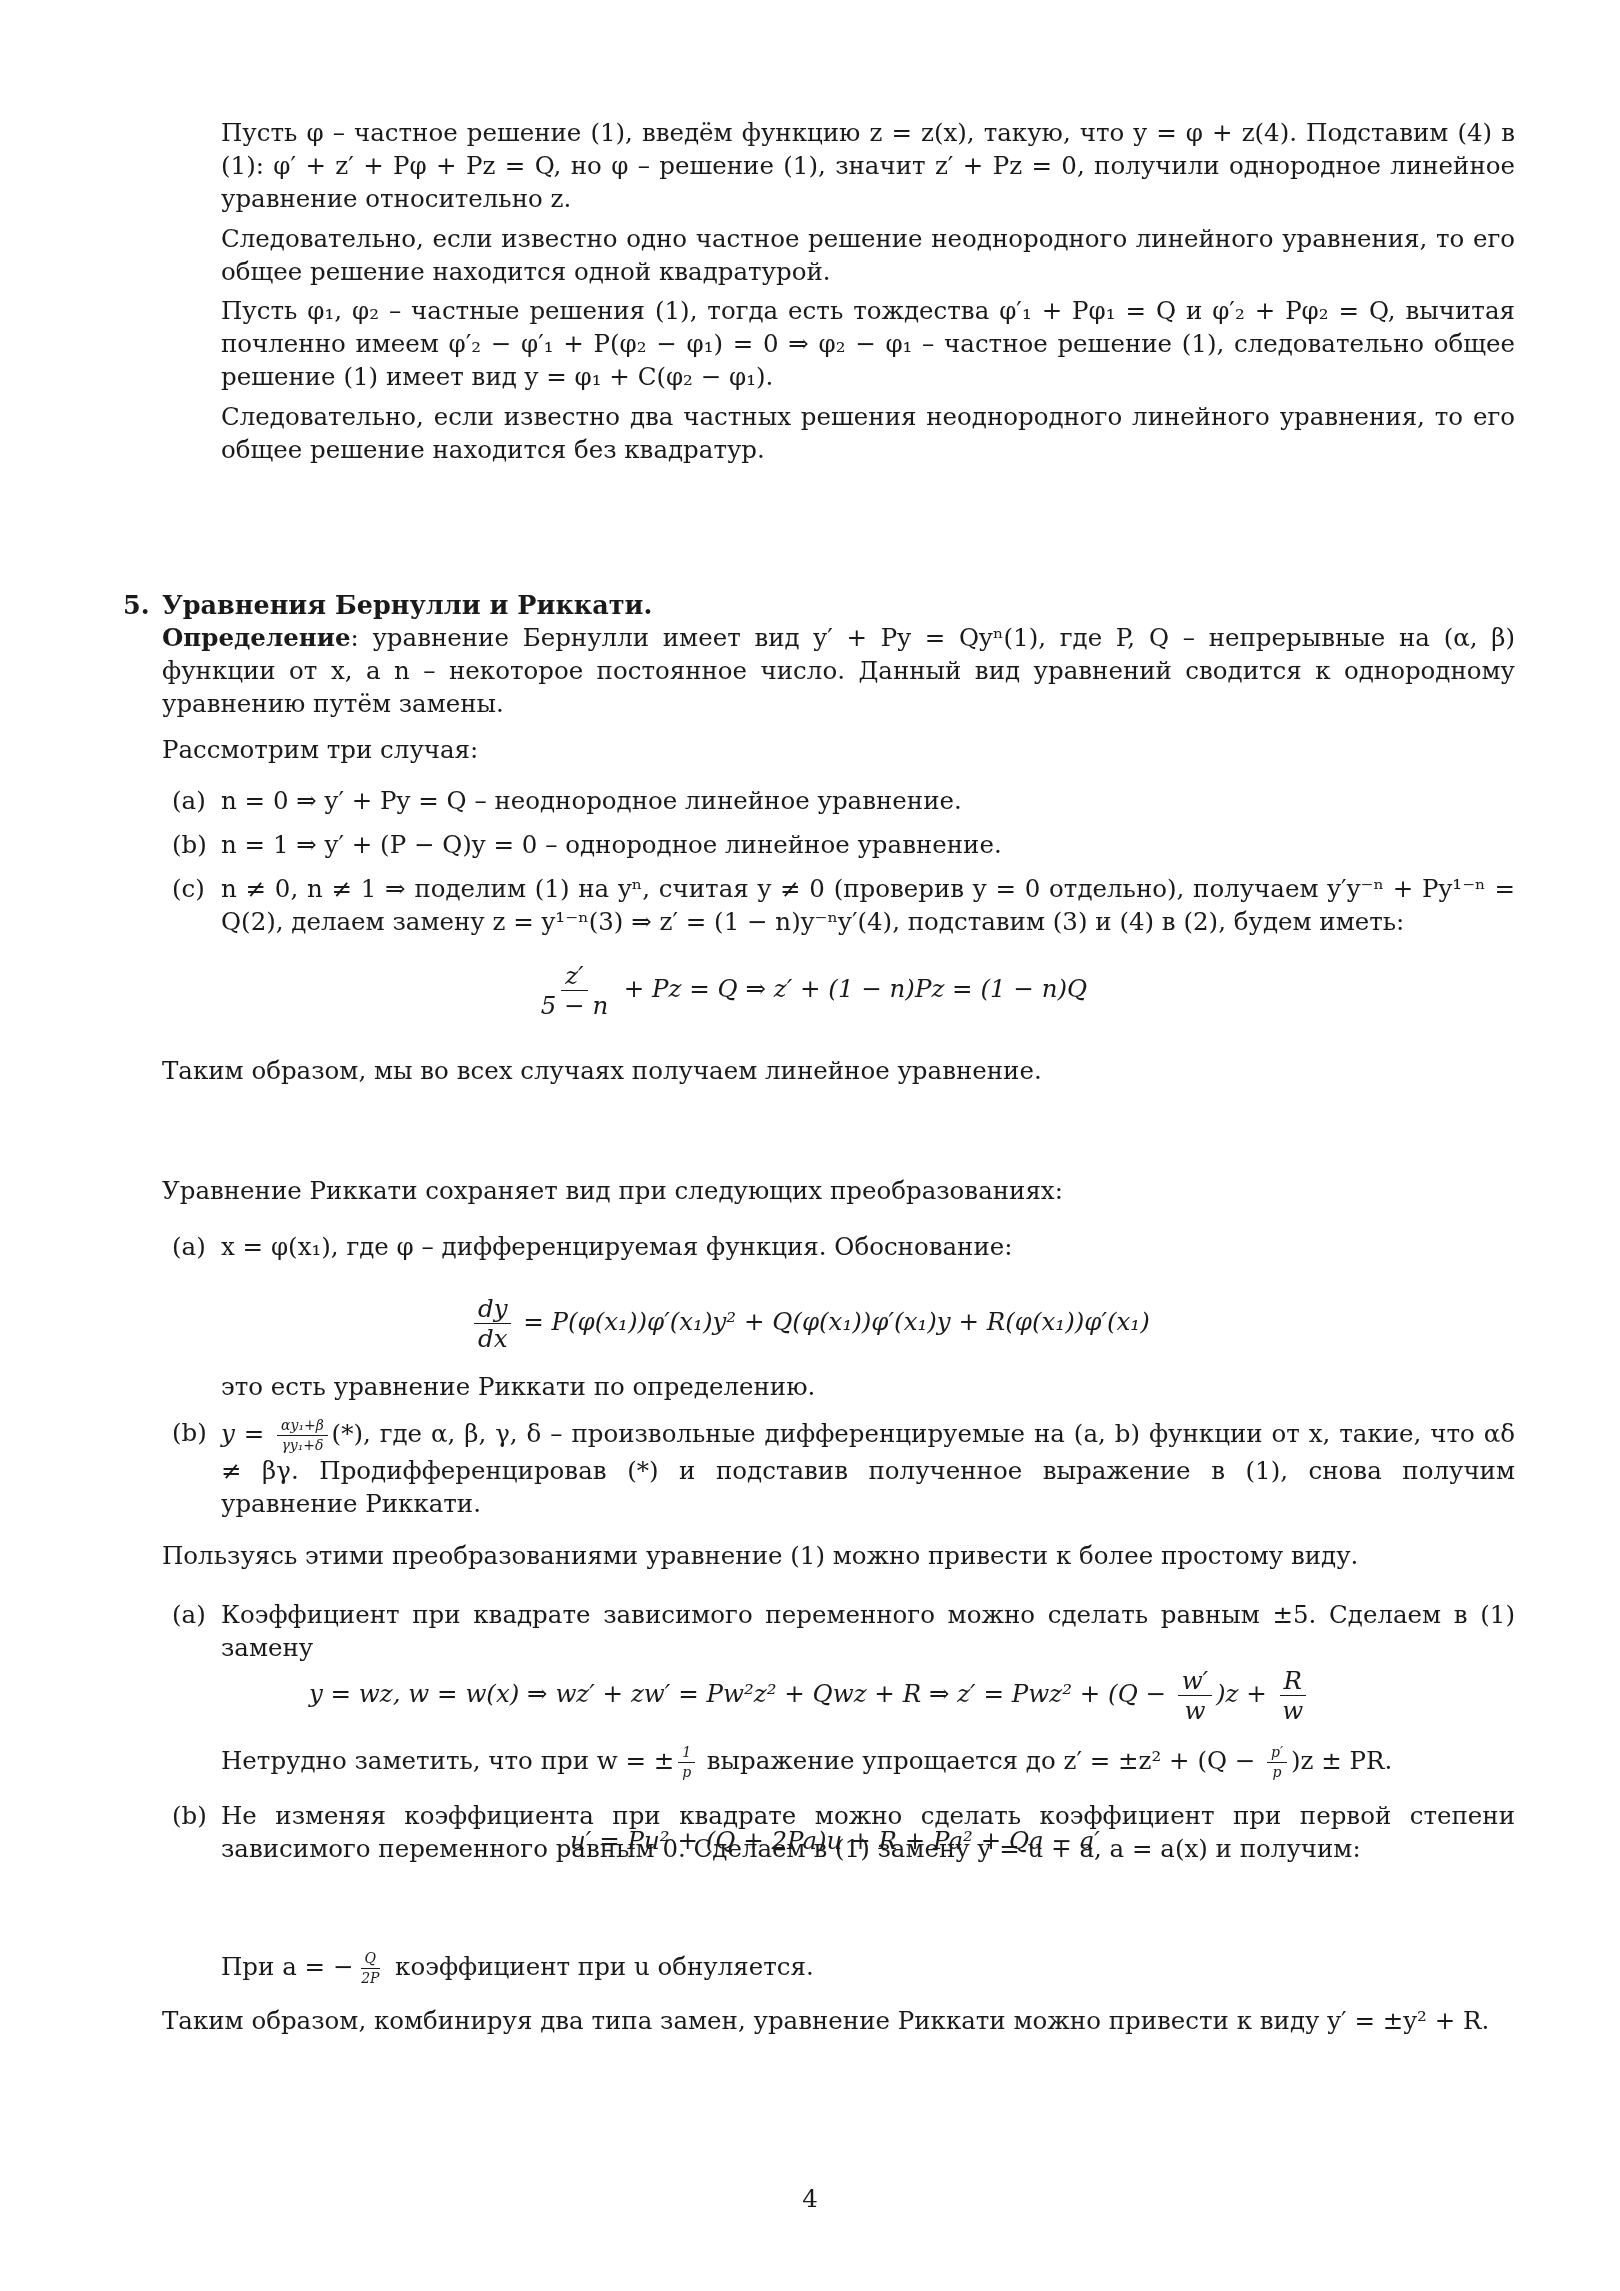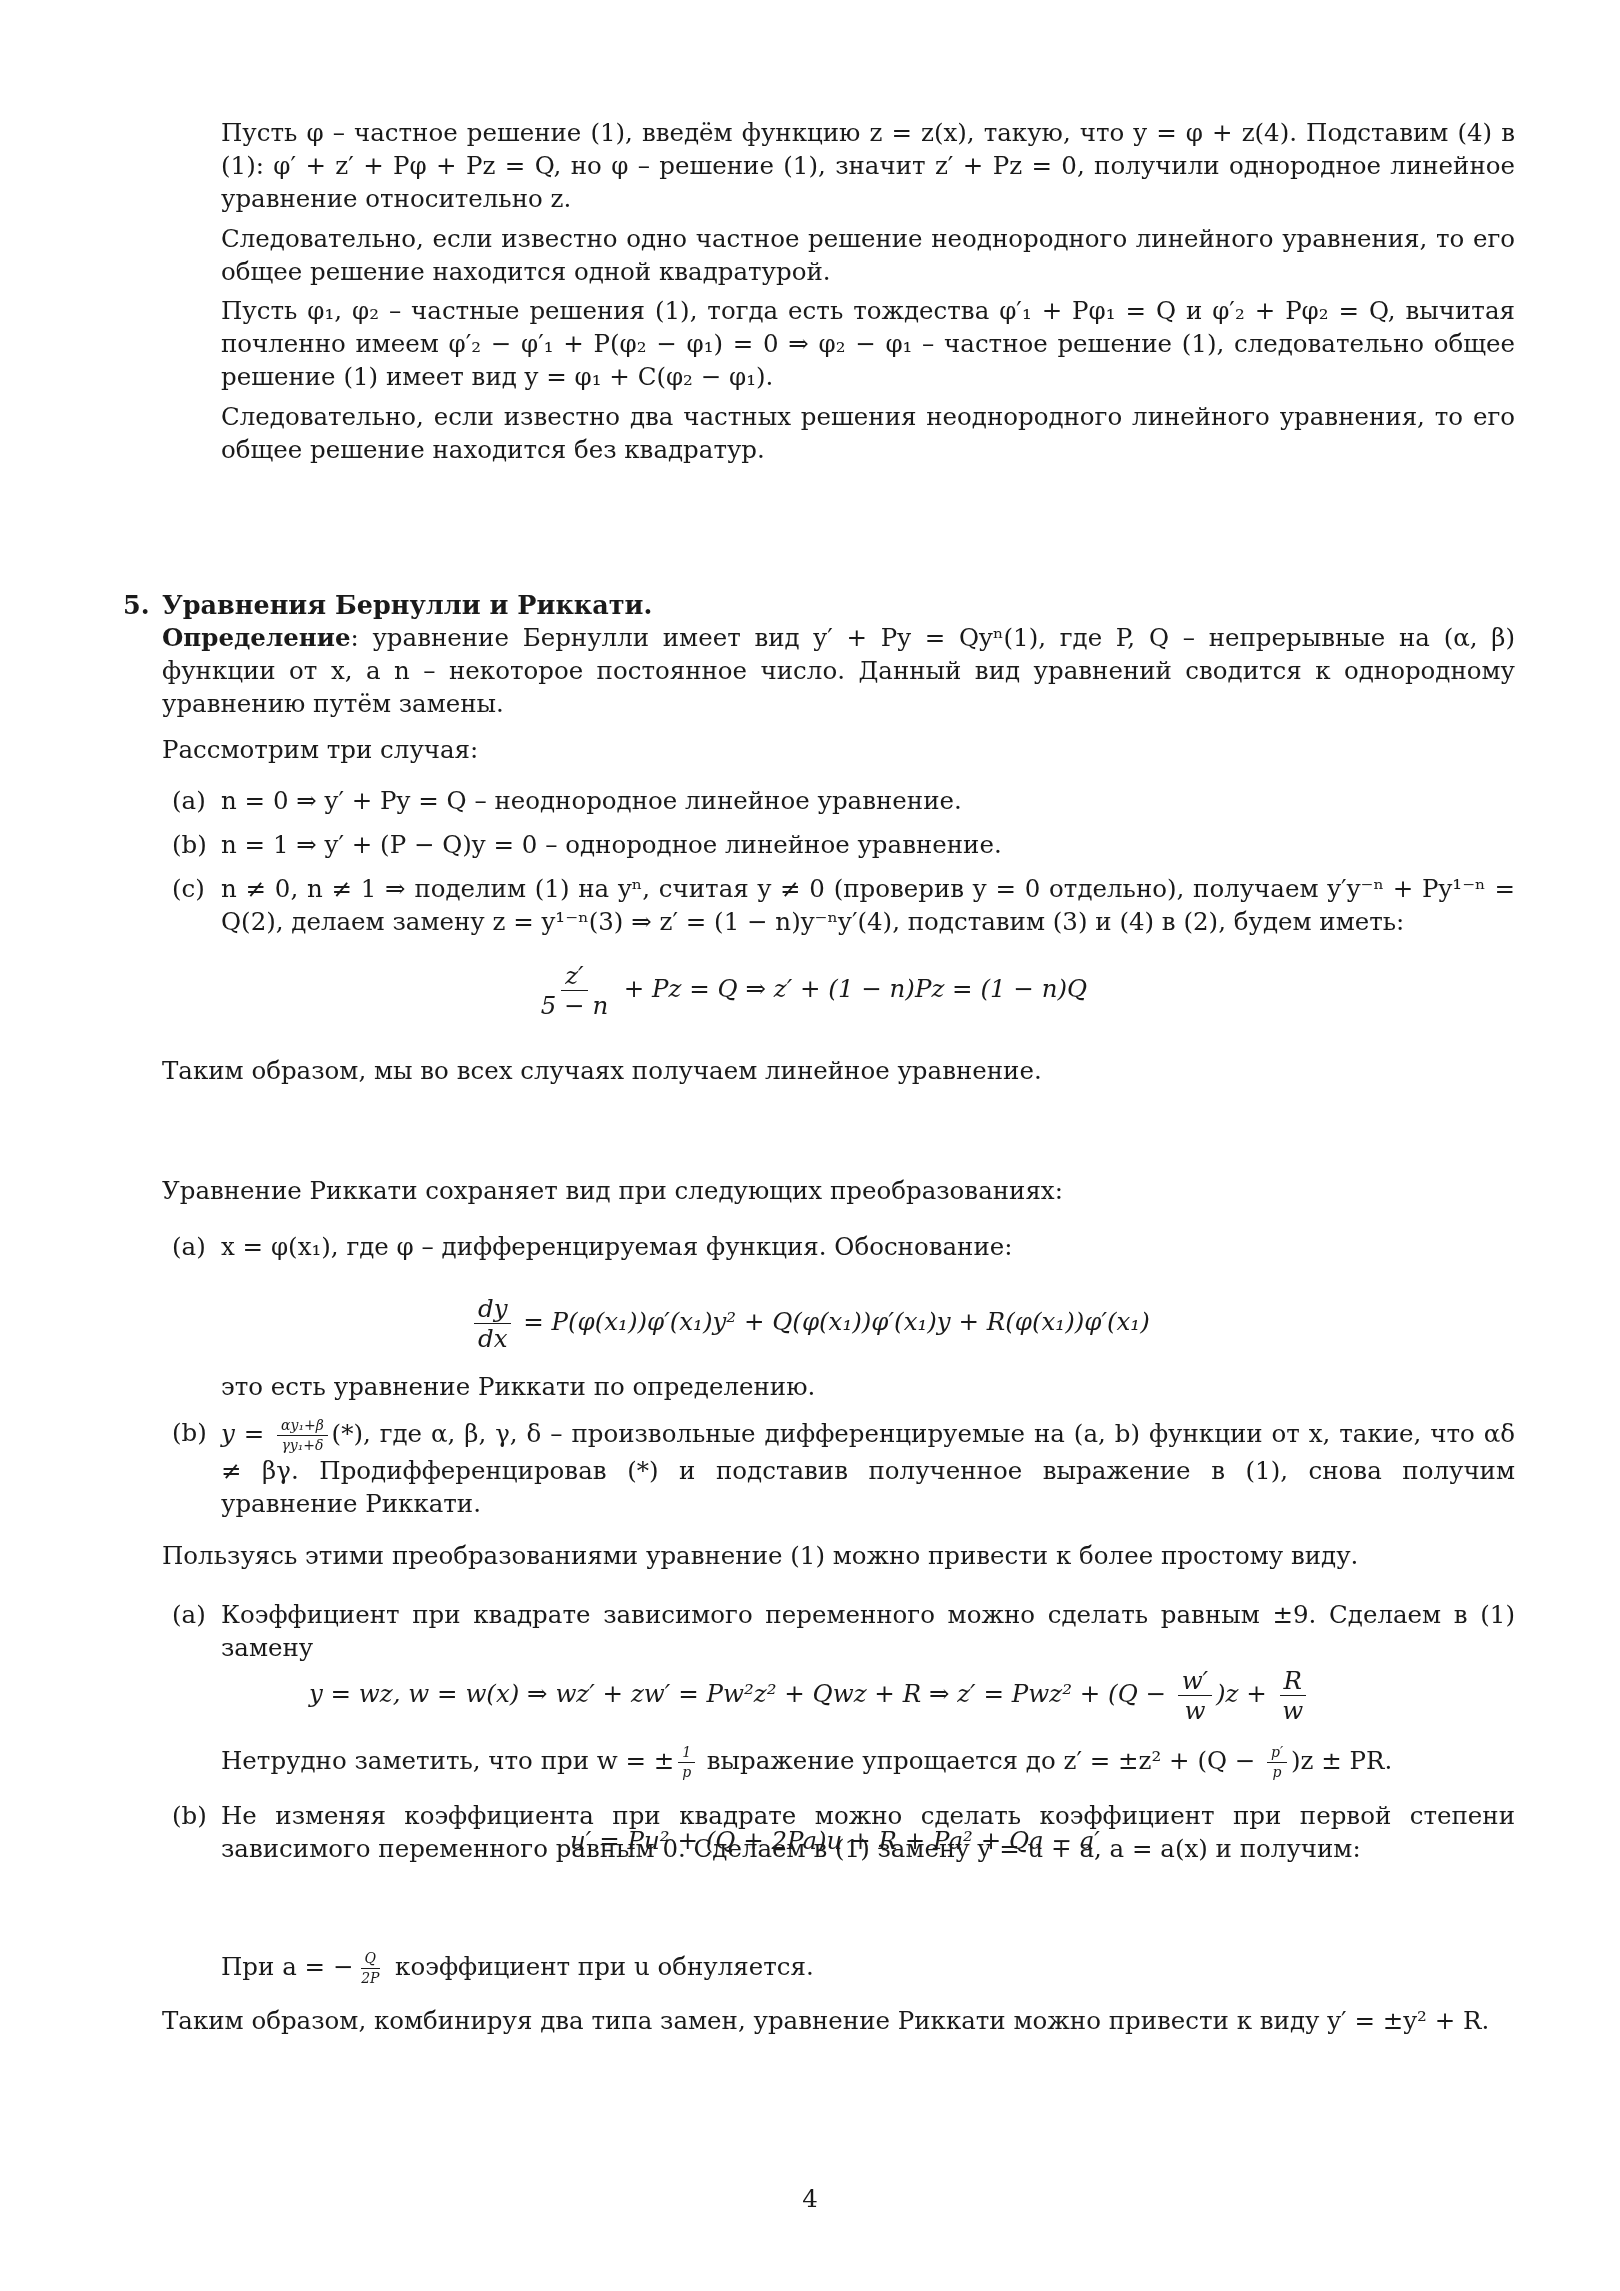--- a/index.html
+++ b/index.html
@@ -75,21 +75,21 @@
 
   <span class="item-label" style="left:172px; top:1416px;">(b)</span>
   <p class="p" style="left:221px; top:1416px; width:1294px;"><span class="m">y =</span> <span class="frac small">
         <span class="num-part">αy₁+β</span>
         <span class="den-part">γy₁+δ</span>
       </span><span>(*), где α, β, γ, δ – произвольные дифференцируемые на (a, b) функции от x, такие, что αδ ≠ βγ. Продифференцировав (*) и подставив полученное выражение в (1), снова получим уравнение Риккати.</span></p>
 
   <p class="p" style="left:162px; top:1539px; width:1353px;">Пользуясь этими преобразованиями уравнение (1) можно привести к более простому виду.</p>
 
   <span class="item-label" style="left:172px; top:1598px;">(a)</span>
-  <p class="p" style="left:221px; top:1598px; width:1294px;">Коэффициент при квадрате зависимого переменного можно сделать равным ±9. Сделаем в (1) замену</p>
+  <p class="p" style="left:221px; top:1598px; width:1294px;">Коэффициент при квадрате зависимого переменного можно сделать равным ±5. Сделаем в (1) замену</p>
 
   <div class="disp" style="top:1666px;">
     <span>y = wz, w = w(x) ⇒ wz′ + zw′ = Pw²z² + Qwz + R ⇒ z′ = Pwz² + (Q −</span>
     <span class="frac">
         <span class="num-part">w′</span>
         <span class="den-part">w</span>
       </span><span>)z +</span>
     <span class="frac">
         <span class="num-part">R</span>
         <span class="den-part">w</span>

